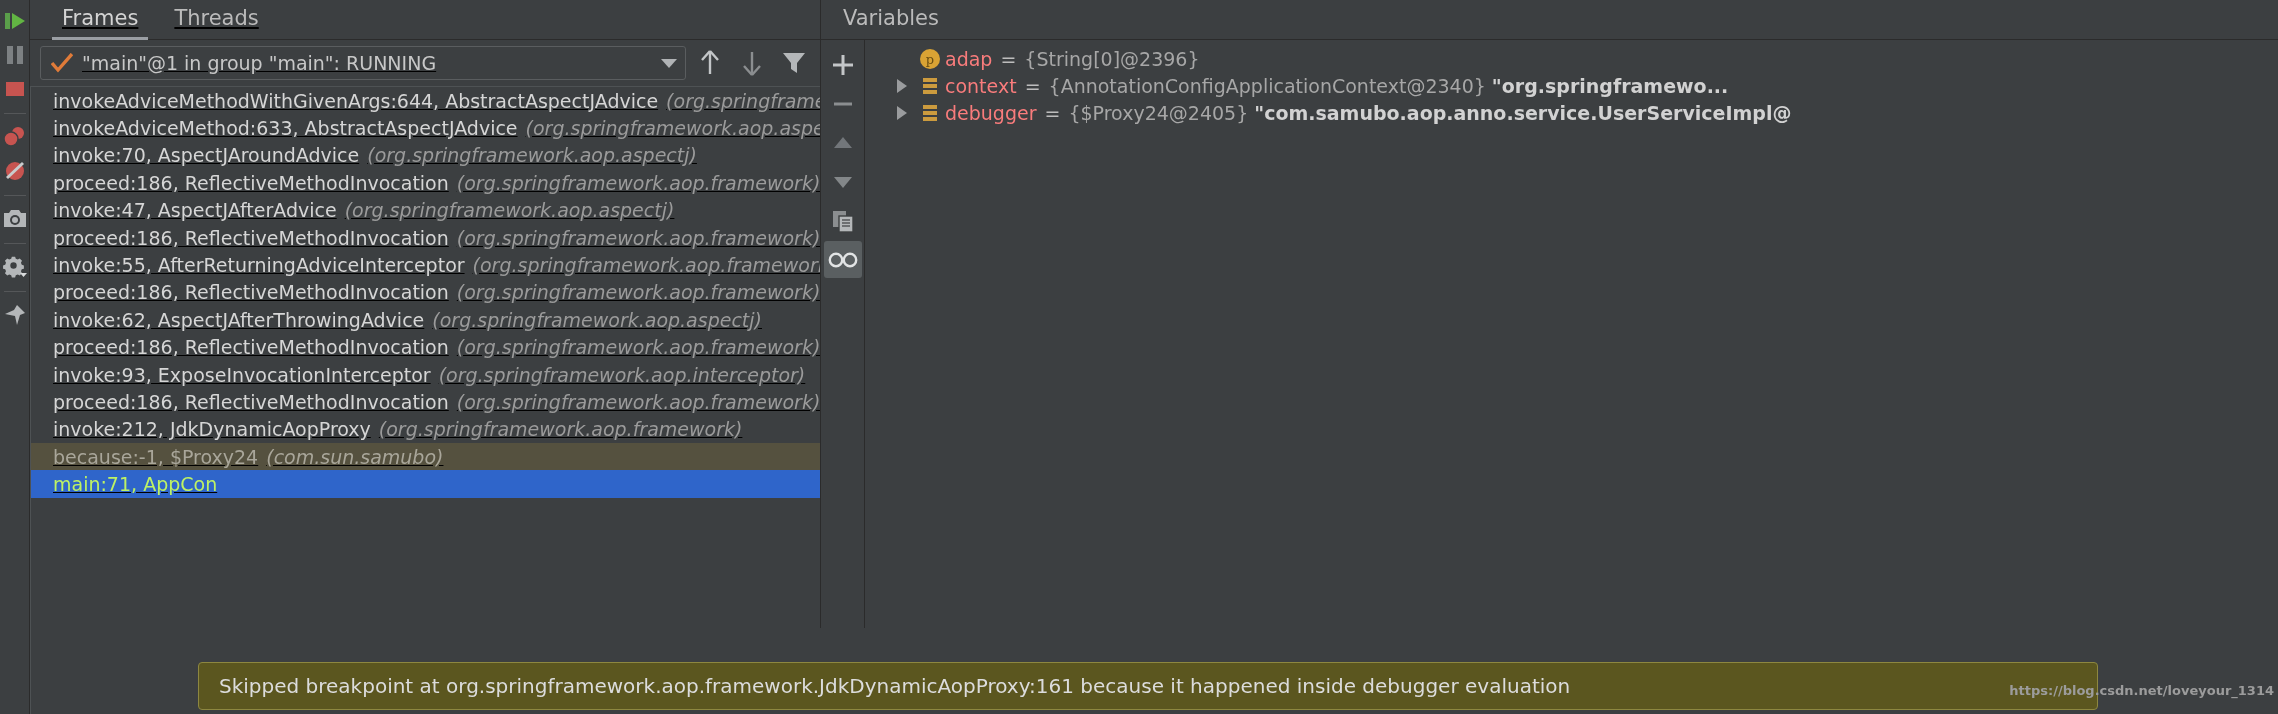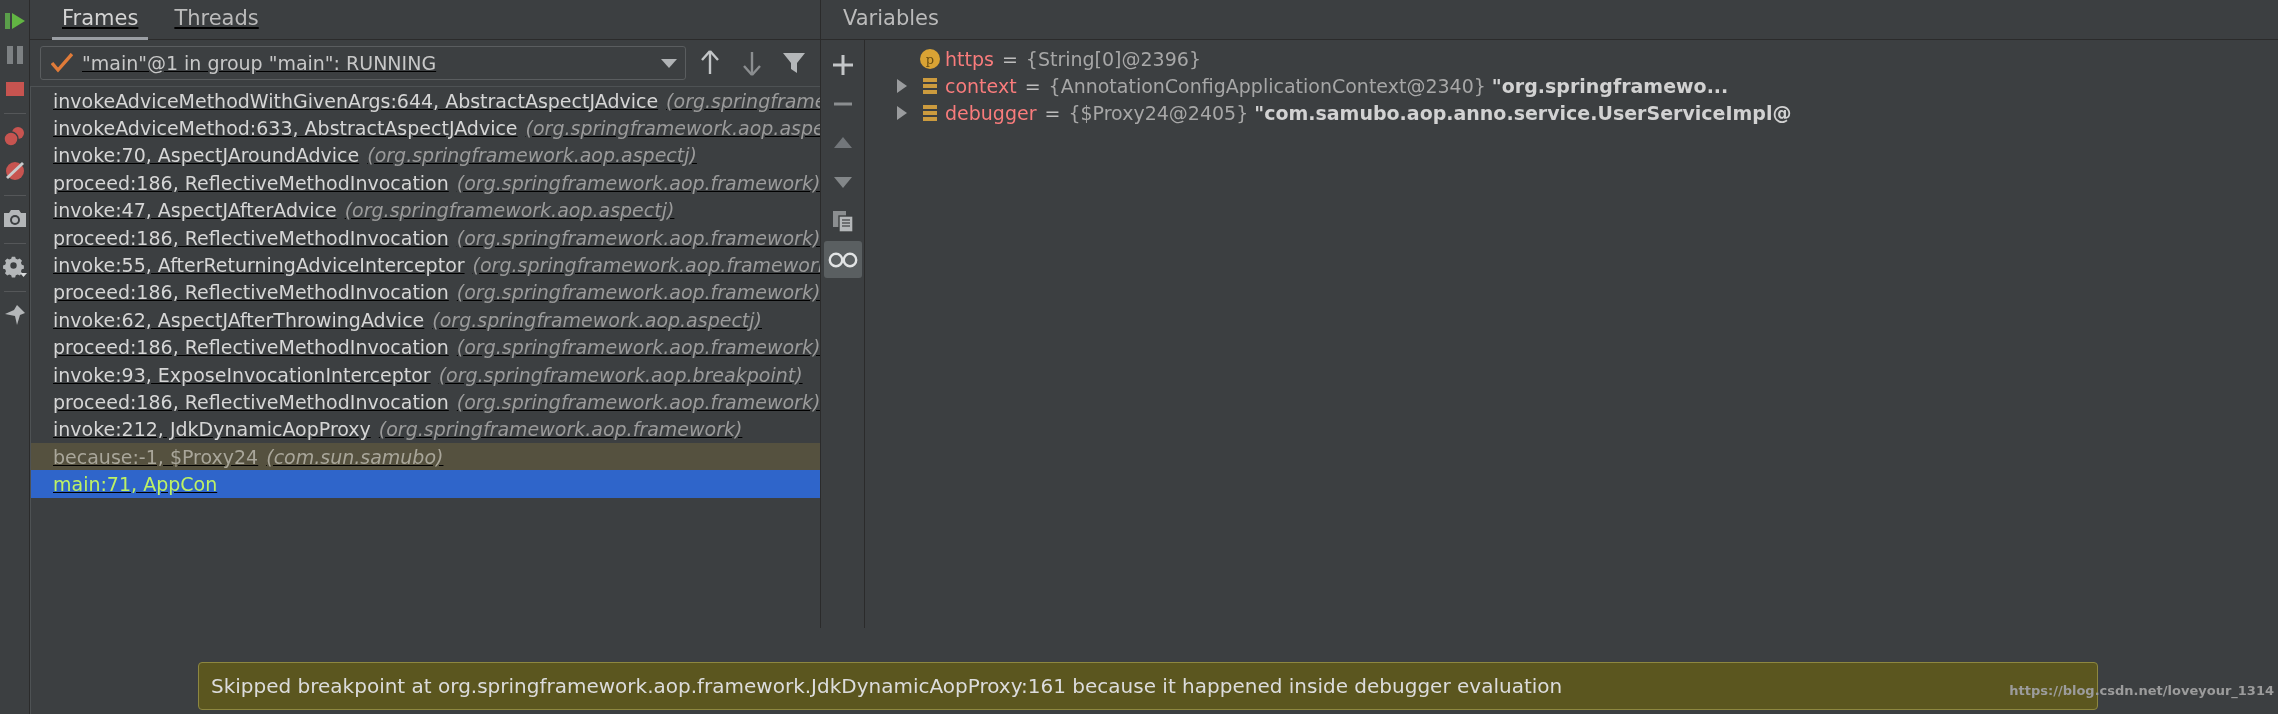--- a/index.html
+++ b/index.html
@@ -139,21 +139,21 @@
 
   
   .tooltip {
     position: absolute;
     left: 198px; top: 662px;
     width: 1900px; height: 48px;
     background: #5b561f;
     border: 1px solid #8d8740;
     border-radius: 4px;
     display: flex; align-items: center;
-    padding-left: 12px;
+    padding-left: 20px;
     font-size: 20px; color: #dcdcdc;
     z-index: 40;
     overflow: hidden;
   }
   .watermark {
     position: absolute; right: 4px; bottom: 16px;
     font-size: 13px; color: #9c9c9c;
     z-index: 50;
     font-weight: bold;
   }
@@ -288,21 +288,21 @@
       <div class="frame-row">
         <span class="mname">invoke:62, AspectJAfterThrowingAdvice</span>
         <span class="pkg">(org.springframework.aop.aspectj)</span>
       </div>
       <div class="frame-row">
         <span class="mname">proceed:186, ReflectiveMethodInvocation</span>
         <span class="pkg">(org.springframework.aop.framework)</span>
       </div>
       <div class="frame-row">
         <span class="mname">invoke:93, ExposeInvocationInterceptor</span>
-        <span class="pkg">(org.springframework.aop.breakpoint)</span>
+        <span class="pkg">(org.springframework.aop.interceptor)</span>
       </div>
       <div class="frame-row">
         <span class="mname">proceed:186, ReflectiveMethodInvocation</span>
         <span class="pkg">(org.springframework.aop.framework)</span>
       </div>
       <div class="frame-row">
         <span class="mname">invoke:212, JdkDynamicAopProxy</span>
         <span class="pkg">(org.springframework.aop.framework)</span>
       </div>
       <div class="frame-row lib">
@@ -362,21 +362,21 @@
       <div class="vars-tree">
 
         <div class="var-row">
           <span class="tw"></span>
           <span class="vicon">
             <svg width="24" height="24" viewBox="0 0 24 24">
               <circle cx="12" cy="12" r="10" fill="#d9a334"></circle>
               <text x="12" y="17" font-size="13" font-family="DejaVu Serif, serif" fill="#6b4f12" text-anchor="middle">p</text>
             </svg>
           </span>
-          <span class="vname">https</span>
+          <span class="vname">adap</span>
           <span class="veq">=</span>
           <span class="vval">{String[0]@2396}</span>
         </div>
 
         <div class="var-row">
           <span class="tw">
               <span class="tw-arrow"></span>
             </span>
           <span class="vicon">
             <svg width="22" height="22" viewBox="0 0 22 22">

